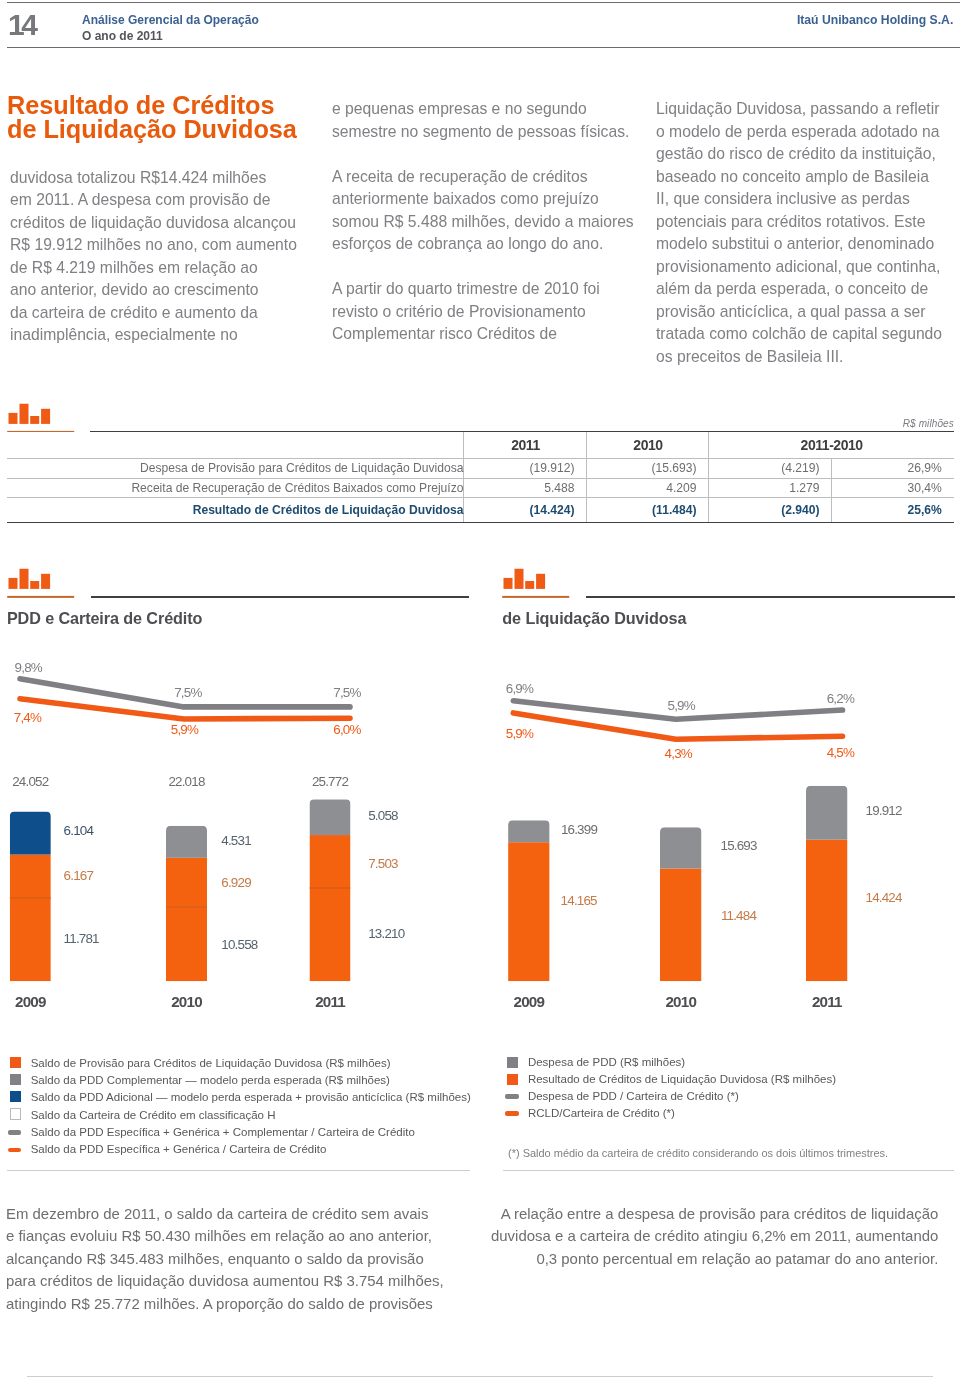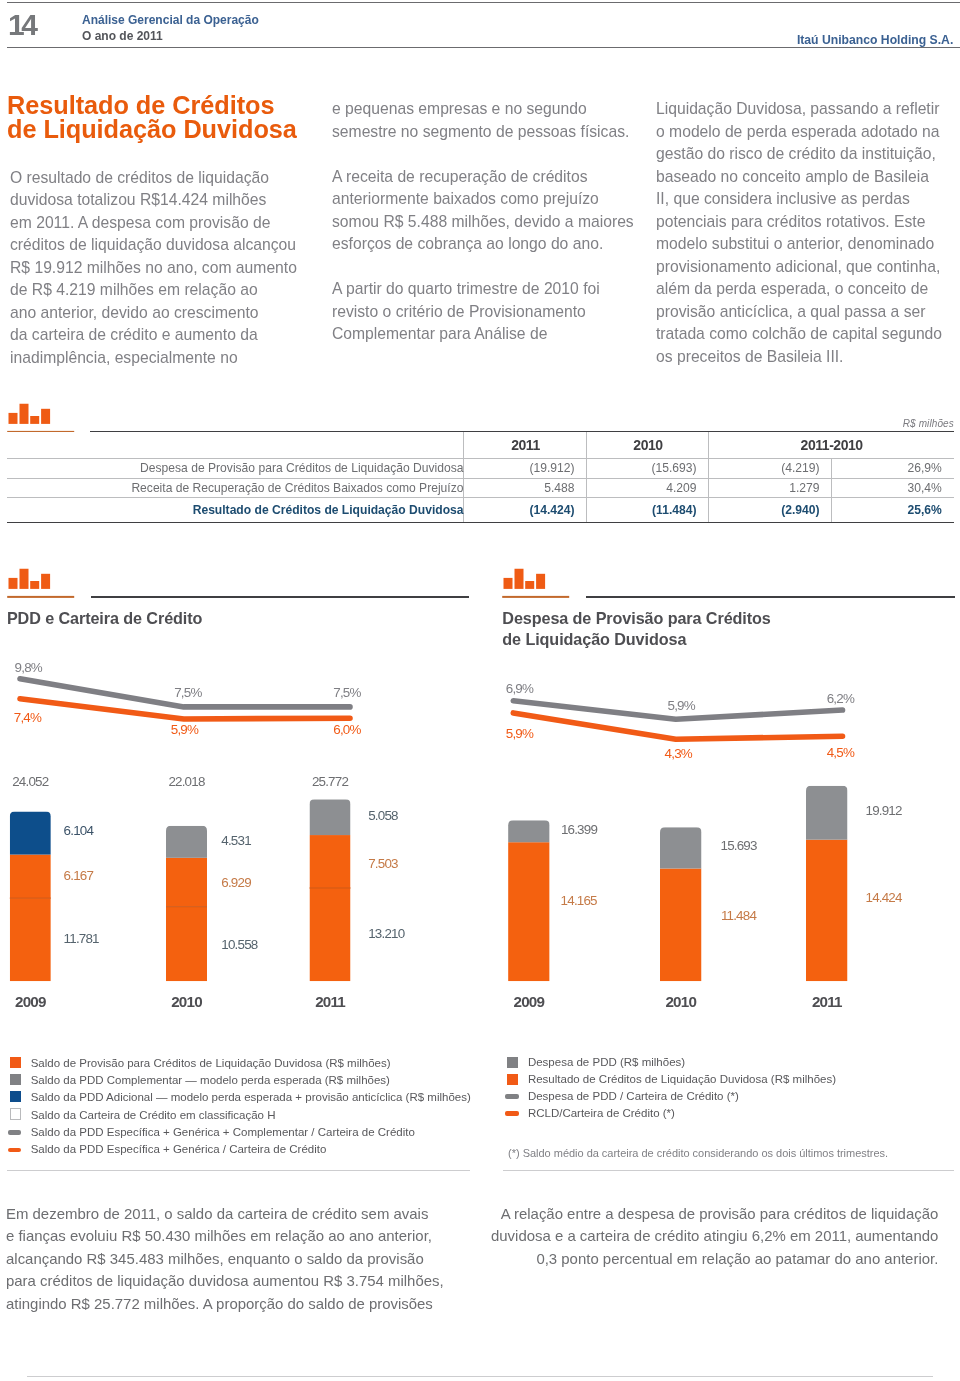--- a/index.html
+++ b/index.html
@@ -13,21 +13,21 @@
   .page { position:relative; width:960px; height:1381px; }
 
   
   .hdr { position:absolute; left:0; top:0; width:960px; height:54px; }
   .hdr-rule-top { position:absolute; left:6.6px; top:2px; width:953.4px; height:1.4px; background:#6b6b6e; }
   .hdr-rule-bot { position:absolute; left:6.6px; top:47px; width:953.4px; height:1.4px; background:#6b6b6e; }
   .pagenum { position:absolute; left:8px; top:13.5px; font-size:30px; line-height:22px; font-weight:bold;
       color:#76787b; letter-spacing:-3.4px; }
   .hdr-title { position:absolute; left:82px; top:13.5px; font-size:12px; line-height:12px; font-weight:bold; color:#3b6192; }
   .hdr-sub  { position:absolute; left:82px; top:29.5px; font-size:12px; line-height:12px; font-weight:bold; color:#53555a; }
-  .hdr-corp { position:absolute; left:796.9px; top:13.7px; font-size:12.2px; line-height:12px; font-weight:bold; color:#3b6192;margin-top:20px; }
+  .hdr-corp { position:absolute; left:796.9px; top:13.7px; font-size:12.2px; line-height:12px; font-weight:bold; color:#3b6192; }
 
   
   .art-title { position:absolute; left:7px; top:94.3px; width:320px; font-size:25.3px; line-height:23.2px; font-weight:bold; color:#e95b0c; letter-spacing:-0.05px; white-space:nowrap; }
   .col { position:absolute; font-size:15.7px; line-height:22.5px; color:#808085; }
   .tline { height:22.5px; white-space:nowrap; }
   .col1 { left:10px; top:166.8px; width:320px; }
   .col2 { left:332px; top:98.3px; width:320px; }
   .col3 { left:656px; top:98.3px; width:320px; }
 
 
@@ -91,21 +91,20 @@
     <div class="hdr-corp">Itaú Unibanco Holding S.A.</div>
     <div class="hdr-rule-bot"></div>
   </div>
 
   <div class="art-title">
     <span>Resultado de Créditos</span><br>
     <span>de Liquidação Duvidosa</span>
   </div>
   <div class="col col1">
 
-  <div class="tline">O resultado de créditos de liquidação</div>
       <div class="tline">duvidosa totalizou R$14.424 milhões</div>
       <div class="tline">em 2011. A despesa com provisão de</div>
       <div class="tline">créditos de liquidação duvidosa alcançou</div>
       <div class="tline">R$ 19.912 milhões no ano, com aumento</div>
       <div class="tline">de R$ 4.219 milhões em relação ao</div>
       <div class="tline">ano anterior, devido ao crescimento</div>
       <div class="tline">da carteira de crédito e aumento da</div>
       <div class="tline">inadimplência, especialmente no</div>
     </div>
   <div class="col col2">
@@ -113,21 +112,21 @@
       <div class="tline">e pequenas empresas e no segundo</div>
       <div class="tline">semestre no segmento de pessoas físicas.</div>
       <div class="tline"></div>
       <div class="tline">A receita de recuperação de créditos</div>
       <div class="tline">anteriormente baixados como prejuízo</div>
       <div class="tline">somou R$ 5.488 milhões, devido a maiores</div>
       <div class="tline">esforços de cobrança ao longo do ano.</div>
       <div class="tline"></div>
       <div class="tline">A partir do quarto trimestre de 2010 foi</div>
       <div class="tline">revisto o critério de Provisionamento</div>
-      <div class="tline">Complementar para Análise de</div>
+      <div class="tline">Complementar risco Créditos de</div>
     </div>
   <div class="col col3">
 
   <div class="tline">Liquidação Duvidosa, passando a refletir</div>
       <div class="tline">o modelo de perda esperada adotado na</div>
       <div class="tline">gestão do risco de crédito da instituição,</div>
       <div class="tline">baseado no conceito amplo de Basileia</div>
       <div class="tline">II, que considera inclusive as perdas</div>
       <div class="tline">potenciais para créditos rotativos. Este</div>
       <div class="tline">modelo substitui o anterior, denominado</div>
@@ -261,21 +260,20 @@
     <svg width="70" height="35" viewBox="0 0 70 35" xmlns="http://www.w3.org/2000/svg">
       <rect x="2.5" y="11.9" width="9" height="11" fill="#ef5b14"></rect>
       <rect x="13.5" y="2.75" width="9" height="20.15" fill="#ef5b14"></rect>
       <rect x="24.2" y="15" width="9" height="7.9" fill="#ef5b14"></rect>
       <rect x="35.1" y="7.8" width="9" height="15.1" fill="#ef5b14"></rect>
       <rect x="1.2" y="29.9" width="67" height="2" fill="#c2692c"></rect>
     </svg>
   </div>
   <div class="sec-rule" style="left:586px; top:596.3px; width:369.3px;"></div>
   <div class="chart-title" style="left:502.3px; top:607.5px;">
-    <div>Despesa de Provisão para Créditos</div>
     <div>de Liquidação Duvidosa</div>
   </div>
 
   <svg class="plot" id="plot-right" width="480" height="420" style="position:absolute;left:480px;top:660px;">
       <path d="M33.299999999999955 40.799999999999955 L195.79999999999995 59.200000000000045 L362.5 50" fill="none" stroke="#7f7f84" stroke-width="5.6" stroke-linecap="round" stroke-linejoin="round"></path>
       <text x="25.80000000000001" y="32.5" fill="#7f7f84" font-size="13.4" font-family="&quot;Liberation Sans&quot;, sans-serif" letter-spacing="-0.55px" text-anchor="start" font-weight="normal">6,9%</text>
       <text x="187.5" y="50" fill="#7f7f84" font-size="13.4" font-family="&quot;Liberation Sans&quot;, sans-serif" letter-spacing="-0.55px" text-anchor="start" font-weight="normal">5,9%</text>
       <text x="346.70000000000005" y="42.89999999999998" fill="#7f7f84" font-size="13.4" font-family="&quot;Liberation Sans&quot;, sans-serif" letter-spacing="-0.55px" text-anchor="start" font-weight="normal">6,2%</text>
       <path d="M33.299999999999955 52.89999999999998 L195.79999999999995 79.20000000000005 L362.5 76.29999999999995" fill="none" stroke="#f15a16" stroke-width="5.6" stroke-linecap="round" stroke-linejoin="round"></path>
       <text x="25.80000000000001" y="78.29999999999995" fill="#f15a16" font-size="13.4" font-family="&quot;Liberation Sans&quot;, sans-serif" letter-spacing="-0.55px" text-anchor="start" font-weight="normal">5,9%</text>

